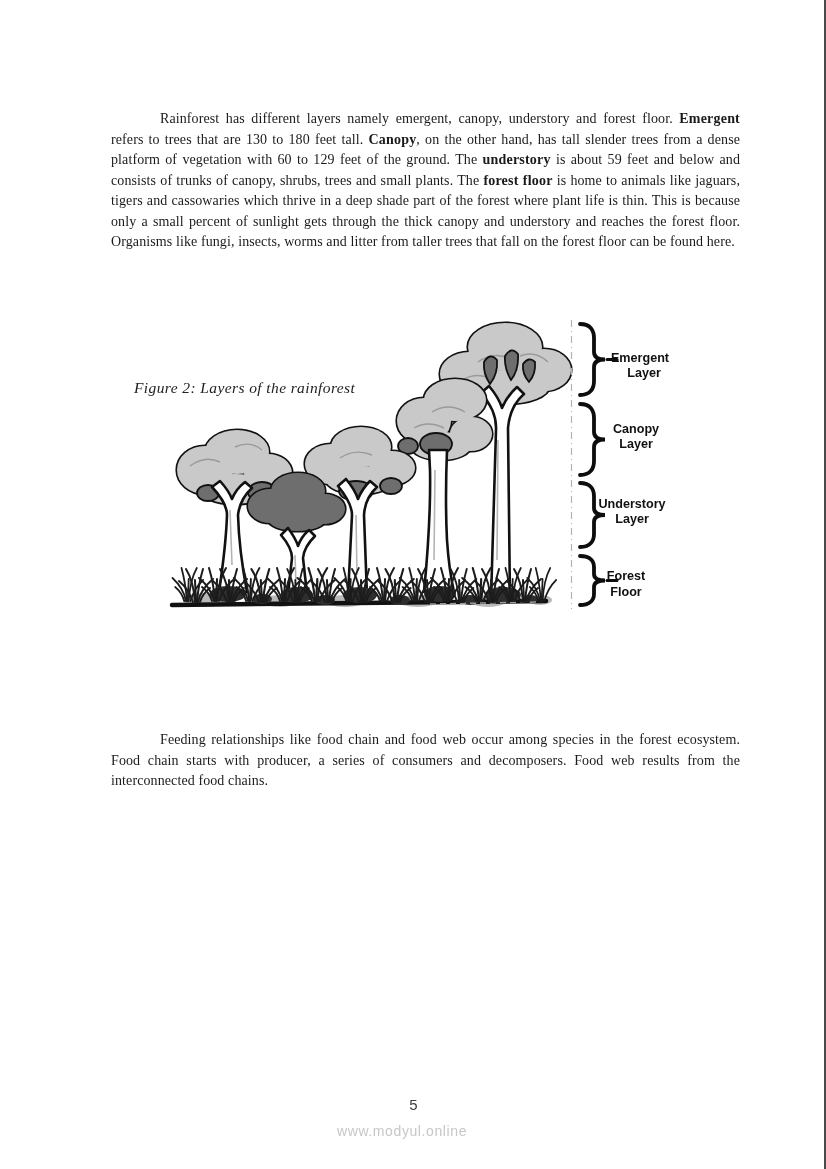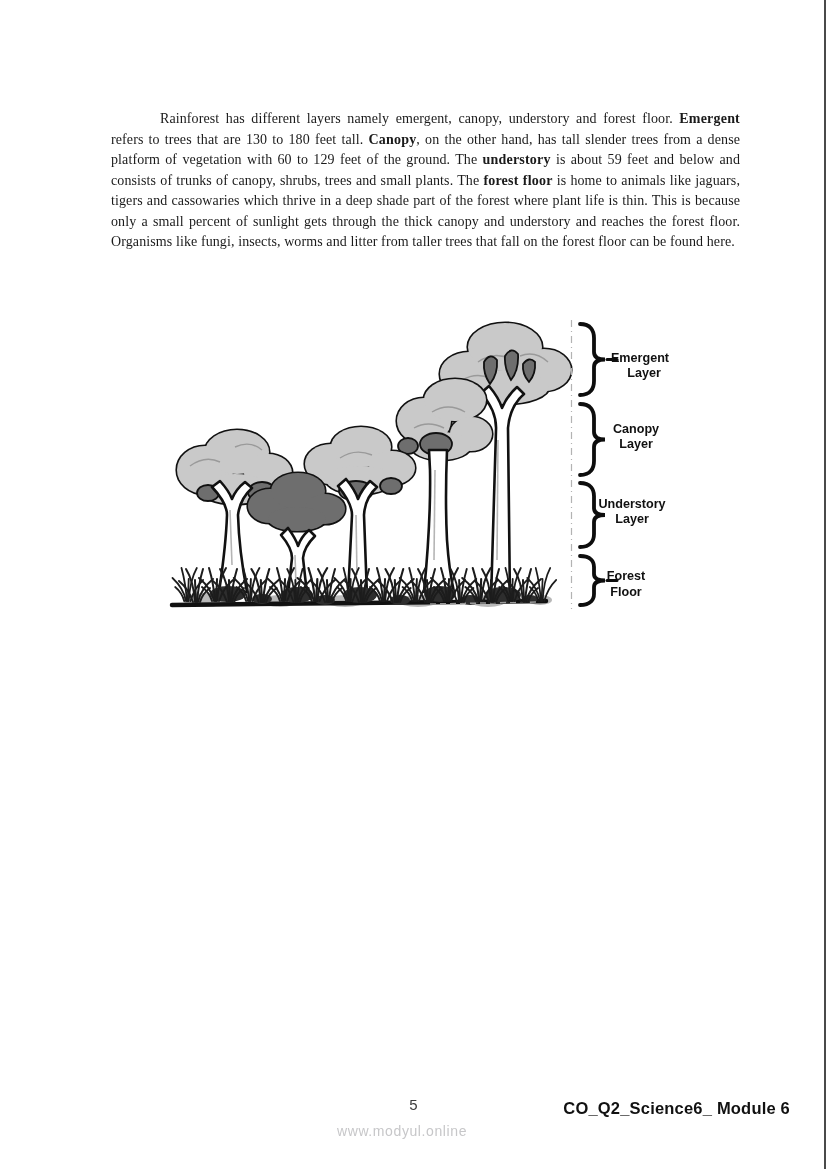--- a/index.html
+++ b/index.html
@@ -41,20 +41,21 @@
   .dashline{stroke:#b3b3b3;stroke-width:1.2;stroke-dasharray:7 4 1 4;}
   .tipdash{stroke:#0d0d0d;stroke-width:3;stroke-linecap:round;}
 </style>
 </head>
 <body>
 
 <div class="page">
 
   <p class="para" id="p1"><span>Rainforest has different layers namely emergent, canopy, understory and forest floor. </span><b>Emergent</b><span> refers to trees that are 130 to 180 feet tall. </span><b>Canopy</b><span>, on the other hand, has tall slender trees from a dense platform of vegetation with 60 to 129 feet of the ground. The </span><b>understory</b><span> is about 59 feet and below and consists of trunks of canopy, shrubs, trees and small plants. The </span><b>forest floor</b><span> is home to animals like jaguars, tigers and cassowaries which thrive in a deep shade part of the forest where plant life is thin. This is because only a small percent of sunlight gets through the thick canopy and understory and reaches the forest floor. Organisms like fungi, insects, worms and litter from taller trees that fall on the forest floor can be found here.</span></p>
 
+  <div class="caption">Figure 2: Layers of the rainforest</div>
 
   <svg class="figure-svg" viewBox="165 312 560 305" xmlns="http://www.w3.org/2000/svg">
     <defs>
       <g id="tuft">
         <path class="blade" d="M0 0 C-2 -10 -9 -18 -15 -23"></path>
         <path class="blade" d="M1 0 C0 -13 -2 -23 -5 -33"></path>
         <path class="blade" d="M3 0 C4 -14 7 -25 12 -33"></path>
         <path class="blade" d="M5 0 C8 -9 13 -16 19 -21"></path>
         <path class="blade" d="M-2 0 C-4 -7 -8 -11 -12 -14"></path>
         <path class="blade" d="M2 0 C2 -8 3 -16 3 -22"></path>
@@ -206,19 +207,19 @@
     <g>
       <text class="lbl" x="632" y="508">Understory</text>
       <text class="lbl" x="632" y="523">Layer</text>
     </g>
     <g>
       <text class="lbl" x="626" y="580">Forest</text>
       <text class="lbl" x="626" y="596">Floor</text>
     </g>
   </svg>
 
+  <p class="para" id="p3">Feeding relationships like food chain and food web occur among species in the forest ecosystem. Food chain starts with producer, a series of consumers and decomposers. Food web results from the interconnected food chains.</p>
 
   <div class="footer-num">5</div>
-  <div class="module-code">CO_Q2_Science6_ Module 6</div>
   <div class="watermark">www.modyul.online</div>
 
   <div class="scan-edge"></div>
 </div>
 
 </body></html>

